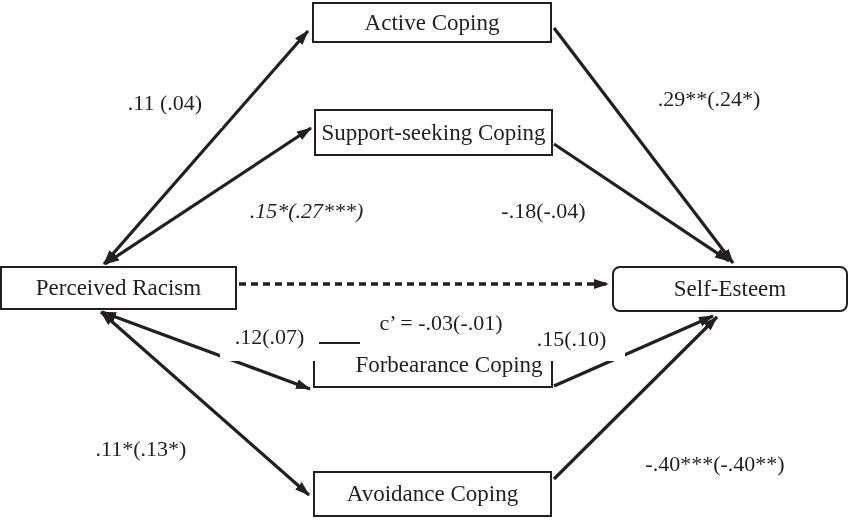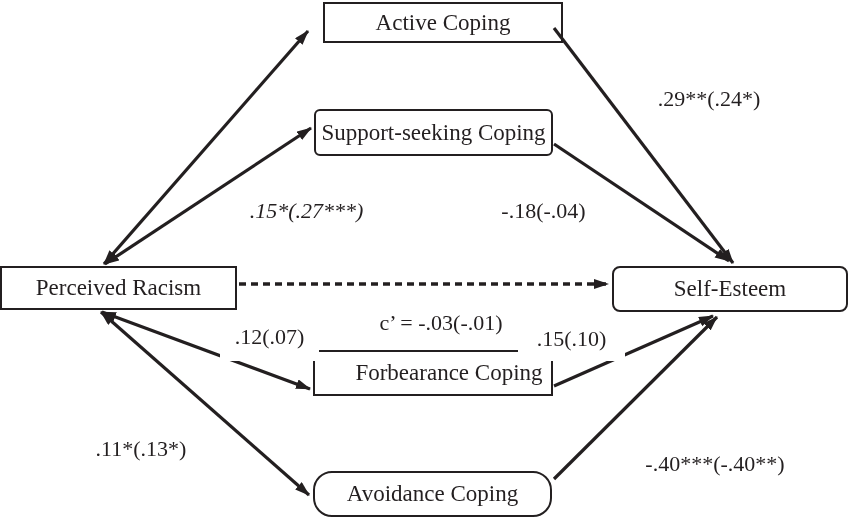--- a/index.html
+++ b/index.html
@@ -19,27 +19,27 @@
   }
   svg.arrows{position:absolute;left:0;top:0;z-index:2;pointer-events:none;}
 </style>
 </head>
 <body>
 
 <div class="stage">
 
   <div class="node" style="left:0px;top:266px;width:237px;height:44px;">Perceived Racism</div>
 
-  <div class="node" style="left:312px;top:2px;width:240px;height:41px;margin-left:11px;">Active Coping</div>
+  <div class="node" style="left:312px;top:2px;width:240px;height:41px;">Active Coping</div>
 
-  <div class="node" style="left:314px;top:109px;width:239px;height:47px;border-radius:6px;">Support-seeking Coping</div>
+  <div class="node" style="left:314px;top:109px;width:239px;height:47px;">Support-seeking Coping</div>
 
-  <div class="node" style="left:313px;top:350px;width:240px;height:46px;padding-left:32px;">Forbearance Coping</div>
+  <div class="node" style="left:313px;top:342px;width:240px;height:46px;padding-left:32px;">Forbearance Coping</div>
 
-  <div class="node" style="left:313px;top:471px;width:239px;height:46px;border-radius:19px;">Avoidance Coping</div>
+  <div class="node" style="left:313px;top:471px;width:239px;height:46px;">Avoidance Coping</div>
 
   <div class="node" style="left:612px;top:266px;width:236px;height:46px;border-radius:8px;">Self-Esteem</div>
 
   <svg class="arrows" width="850" height="520" viewBox="0 0 850 520">
     <defs>
       <marker id="ah" markerUnits="userSpaceOnUse" markerWidth="17" markerHeight="12" refX="14" refY="5" orient="auto-start-reverse">
         <path d="M0,0 L15,5 L0,10 Z" fill="#231f20"></path>
       </marker>
     </defs>
 
@@ -49,20 +49,21 @@
     <line x1="101" y1="312" x2="309" y2="495" stroke="#231f20" stroke-width="3.2" marker-start="url(#ah)" marker-end="url(#ah)"></line>
 
     <line x1="554" y1="28" x2="733" y2="263" stroke="#231f20" stroke-width="3.2" marker-end="url(#ah)"></line>
     <line x1="554" y1="144" x2="729" y2="261" stroke="#231f20" stroke-width="3.2" marker-end="url(#ah)"></line>
     <line x1="554" y1="386" x2="713" y2="316" stroke="#231f20" stroke-width="3.2" marker-end="url(#ah)"></line>
     <line x1="554" y1="479" x2="717" y2="317" stroke="#231f20" stroke-width="3.2" marker-end="url(#ah)"></line>
 
     <line x1="239" y1="284" x2="608" y2="284" stroke="#231f20" stroke-width="3.5" stroke-dasharray="7 5" marker-end="url(#ah)"></line>
   </svg>
 
+  <div class="plabel" style="left:108px;top:78px;width:114px;height:50px;">.11 (.04)</div>
 
   <div class="plabel" style="left:643px;top:77px;width:132px;height:43px;">.29**(.24*)</div>
 
   <div class="plabel" style="left:233px;top:186px;width:147px;height:50px;font-style:italic;">.15*(.27***)</div>
 
   <div class="plabel" style="left:487px;top:187px;width:113px;height:48px;">-.18(-.04)</div>
 
 
   <div class="plabel" style="left:360px;top:298px;width:162px;height:50px;">c’ = -.03(-.01)</div>
 

